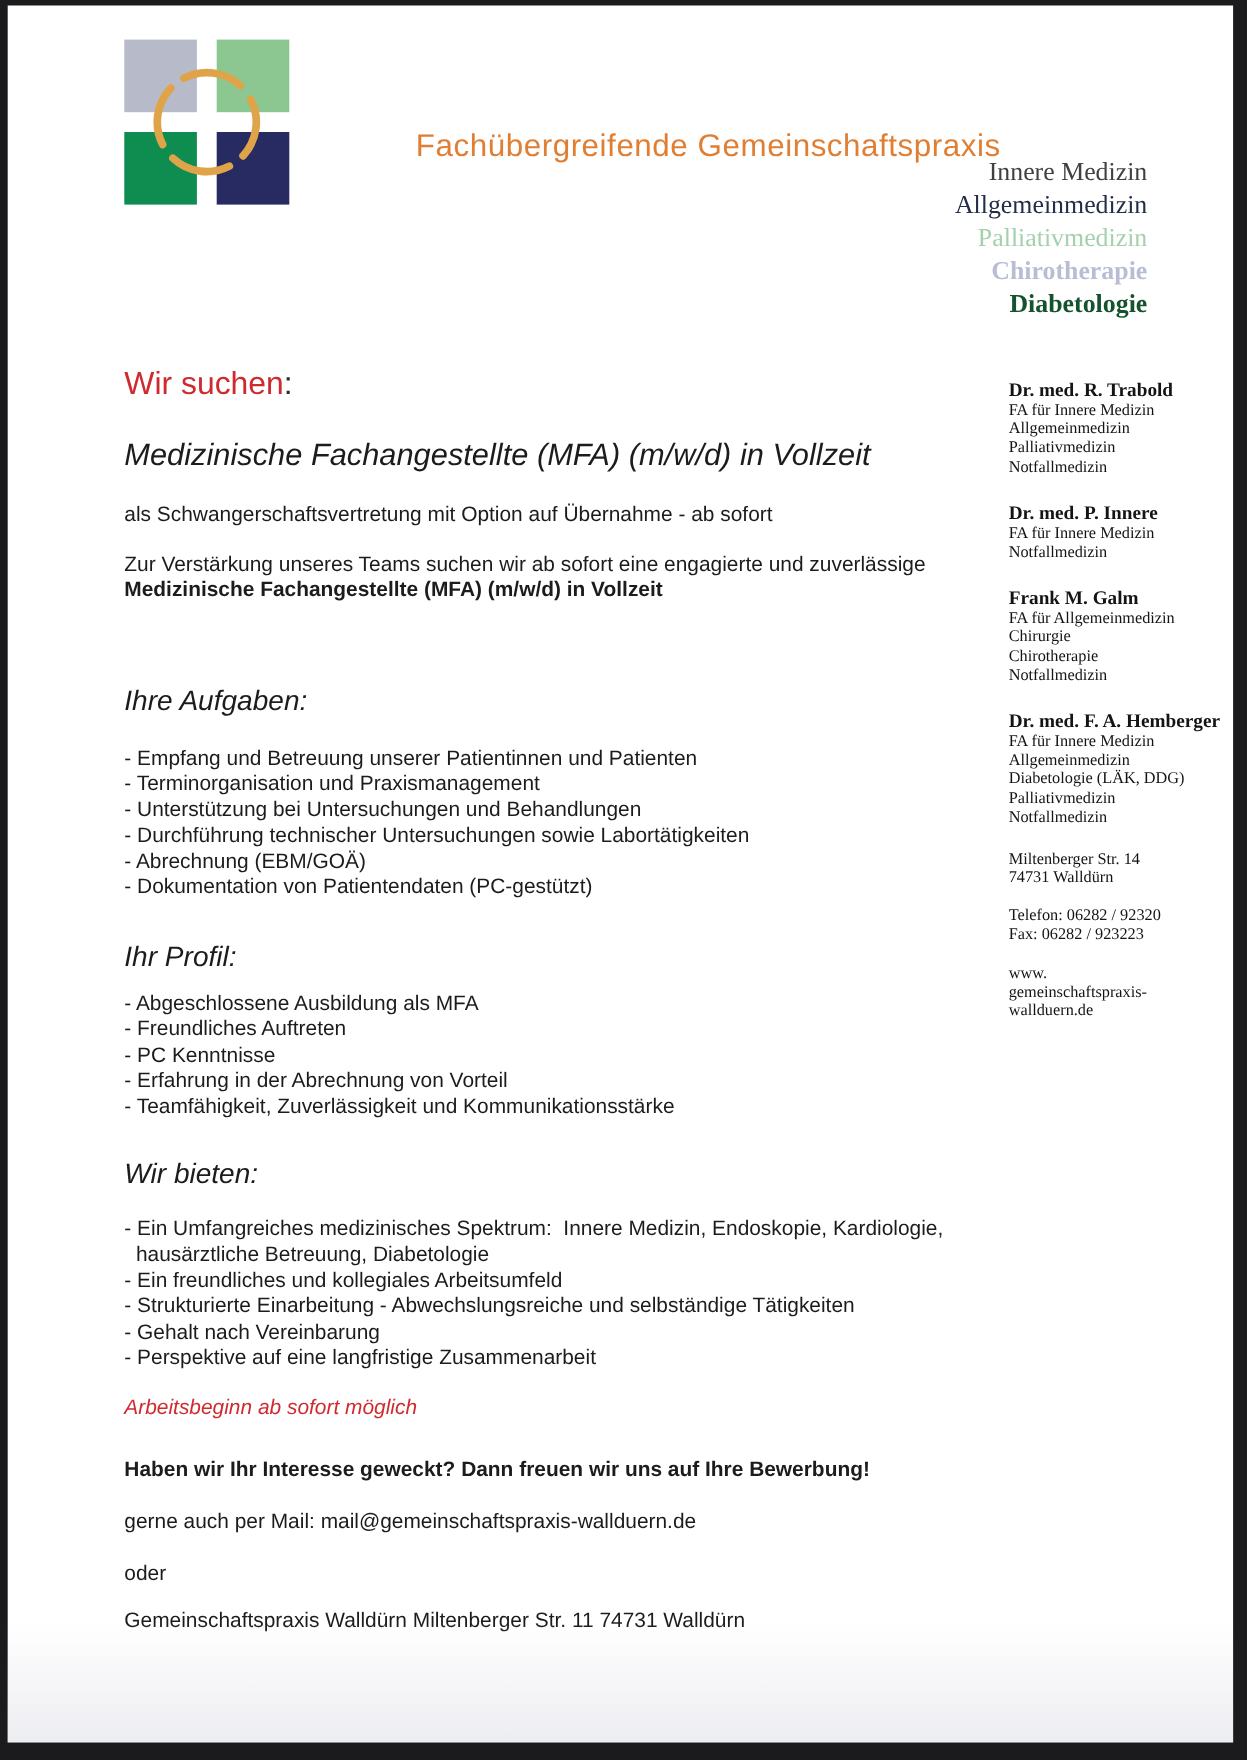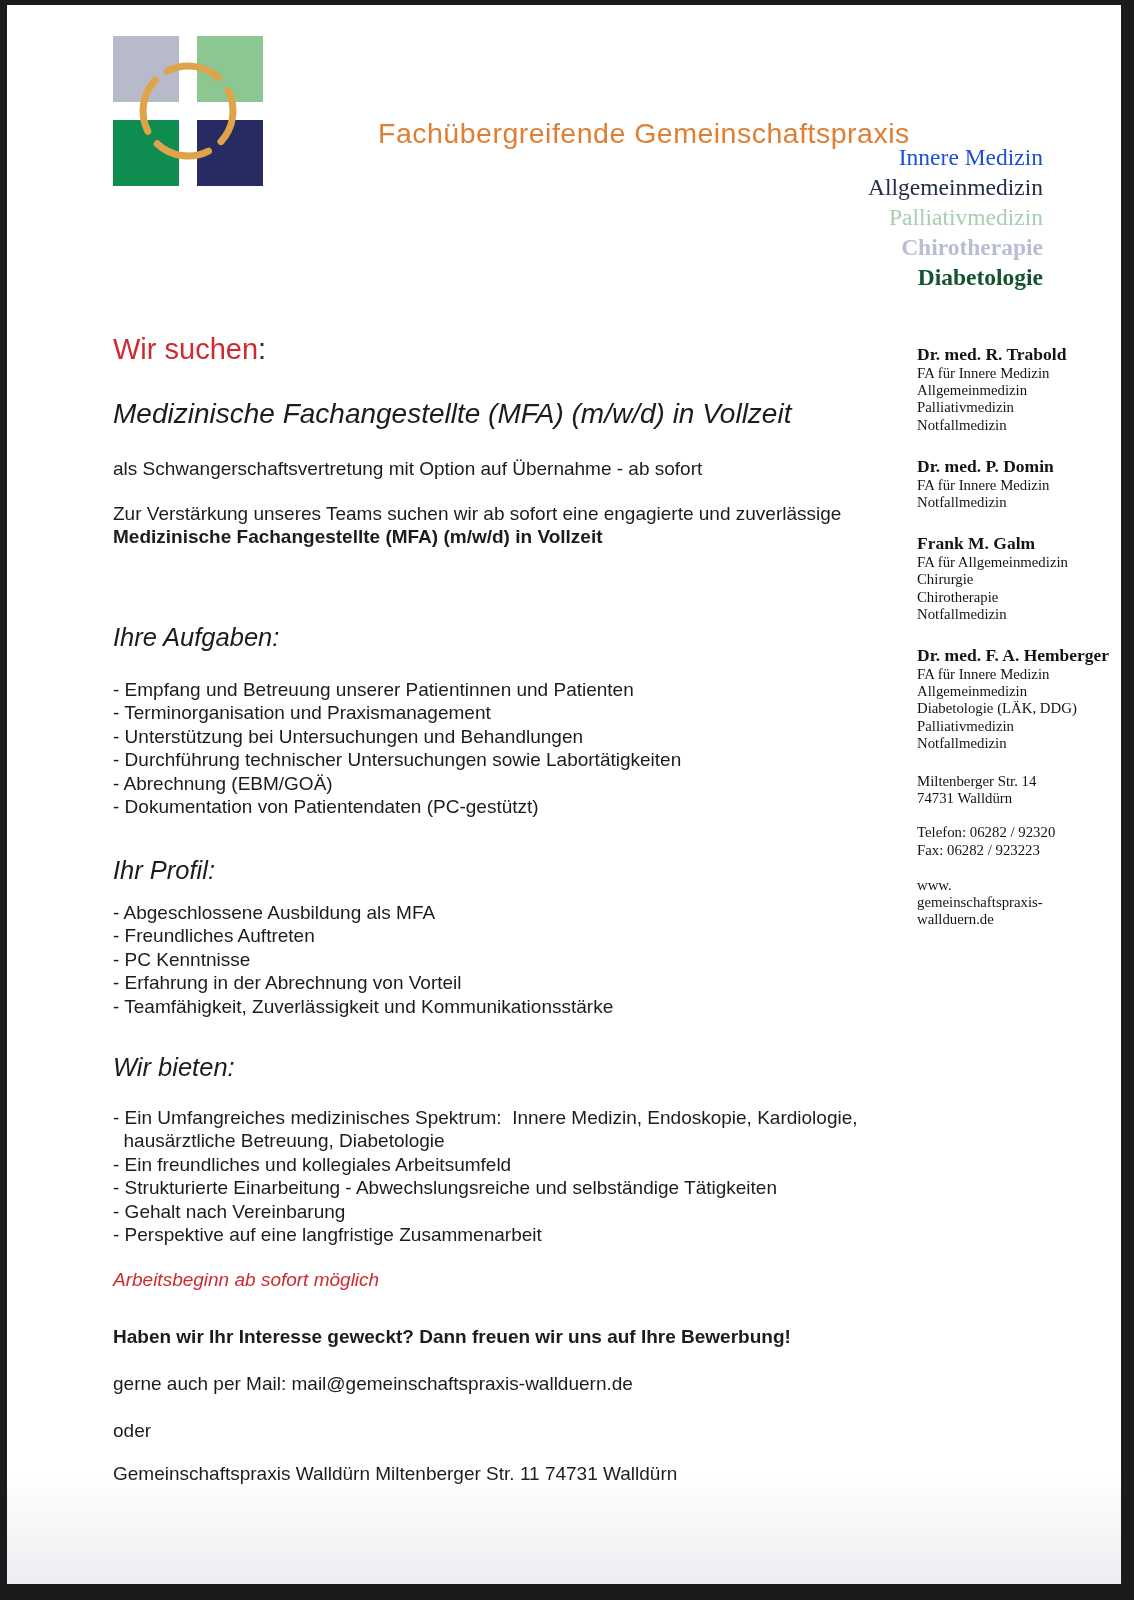--- a/index.html
+++ b/index.html
@@ -111,21 +111,21 @@
       </div>
     <svg id="logo-arcs" viewBox="0 0 150 150">
       <circle cx="75" cy="75" r="45" fill="none" stroke-width="7" stroke-linecap="round" stroke-dasharray="55 15.75" transform="rotate(-117.5 75 75)" stroke="#dfa449"></circle>
     </svg>
   </div>
 
   <div class="abs" id="practice-title">Fachübergreifende Gemeinschaftspraxis</div>
 
   <div class="abs" id="specialties">
 
-      <div class="spec-line" style="color: #1d4ed8;">Innere Medizin</div>
+      <div class="spec-line" style="color: #404040;">Innere Medizin</div>
 
       <div class="spec-line" style="color: rgb(36, 45, 71);">Allgemeinmedizin</div>
 
       <div class="spec-line" style="color: rgb(164, 208, 172);">Palliativmedizin</div>
 
       <div class="spec-line" style="color: rgb(185, 189, 211); font-weight: bold;">Chirotherapie</div>
 
       <div class="spec-line" style="color: #14532d; font-weight: bold;">Diabetologie</div>
     </div>
 
@@ -180,21 +180,21 @@
 
         <div class="doctor">
           <div class="doc-name">Dr. med. R. Trabold</div>
           <div class="doc-lines">FA für Innere Medizin
 Allgemeinmedizin
 Palliativmedizin
 Notfallmedizin</div>
         </div>
 
         <div class="doctor">
-          <div class="doc-name">Dr. med. P. Domin</div>
+          <div class="doc-name">Dr. med. P. Innere</div>
           <div class="doc-lines">FA für Innere Medizin
 Notfallmedizin</div>
         </div>
 
         <div class="doctor">
           <div class="doc-name">Frank M. Galm</div>
           <div class="doc-lines">FA für Allgemeinmedizin
 Chirurgie
 Chirotherapie
 Notfallmedizin</div>

